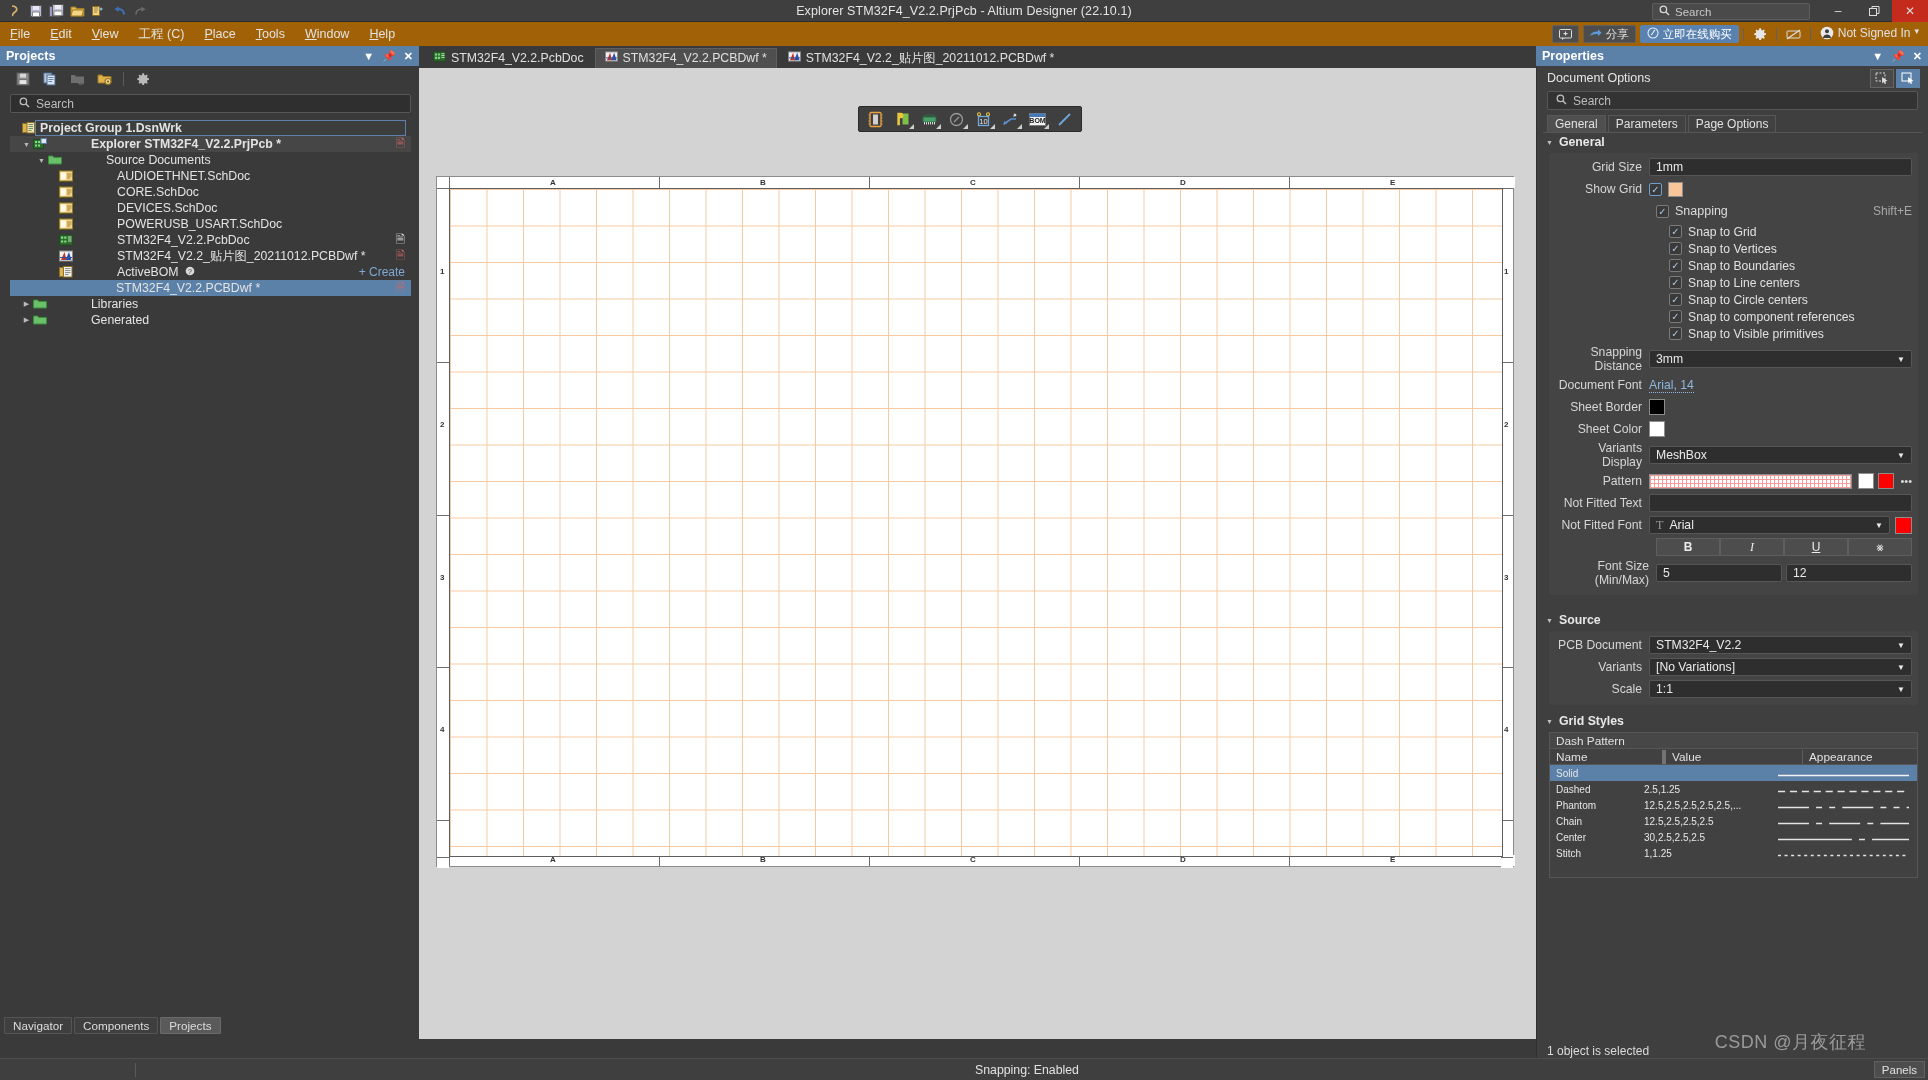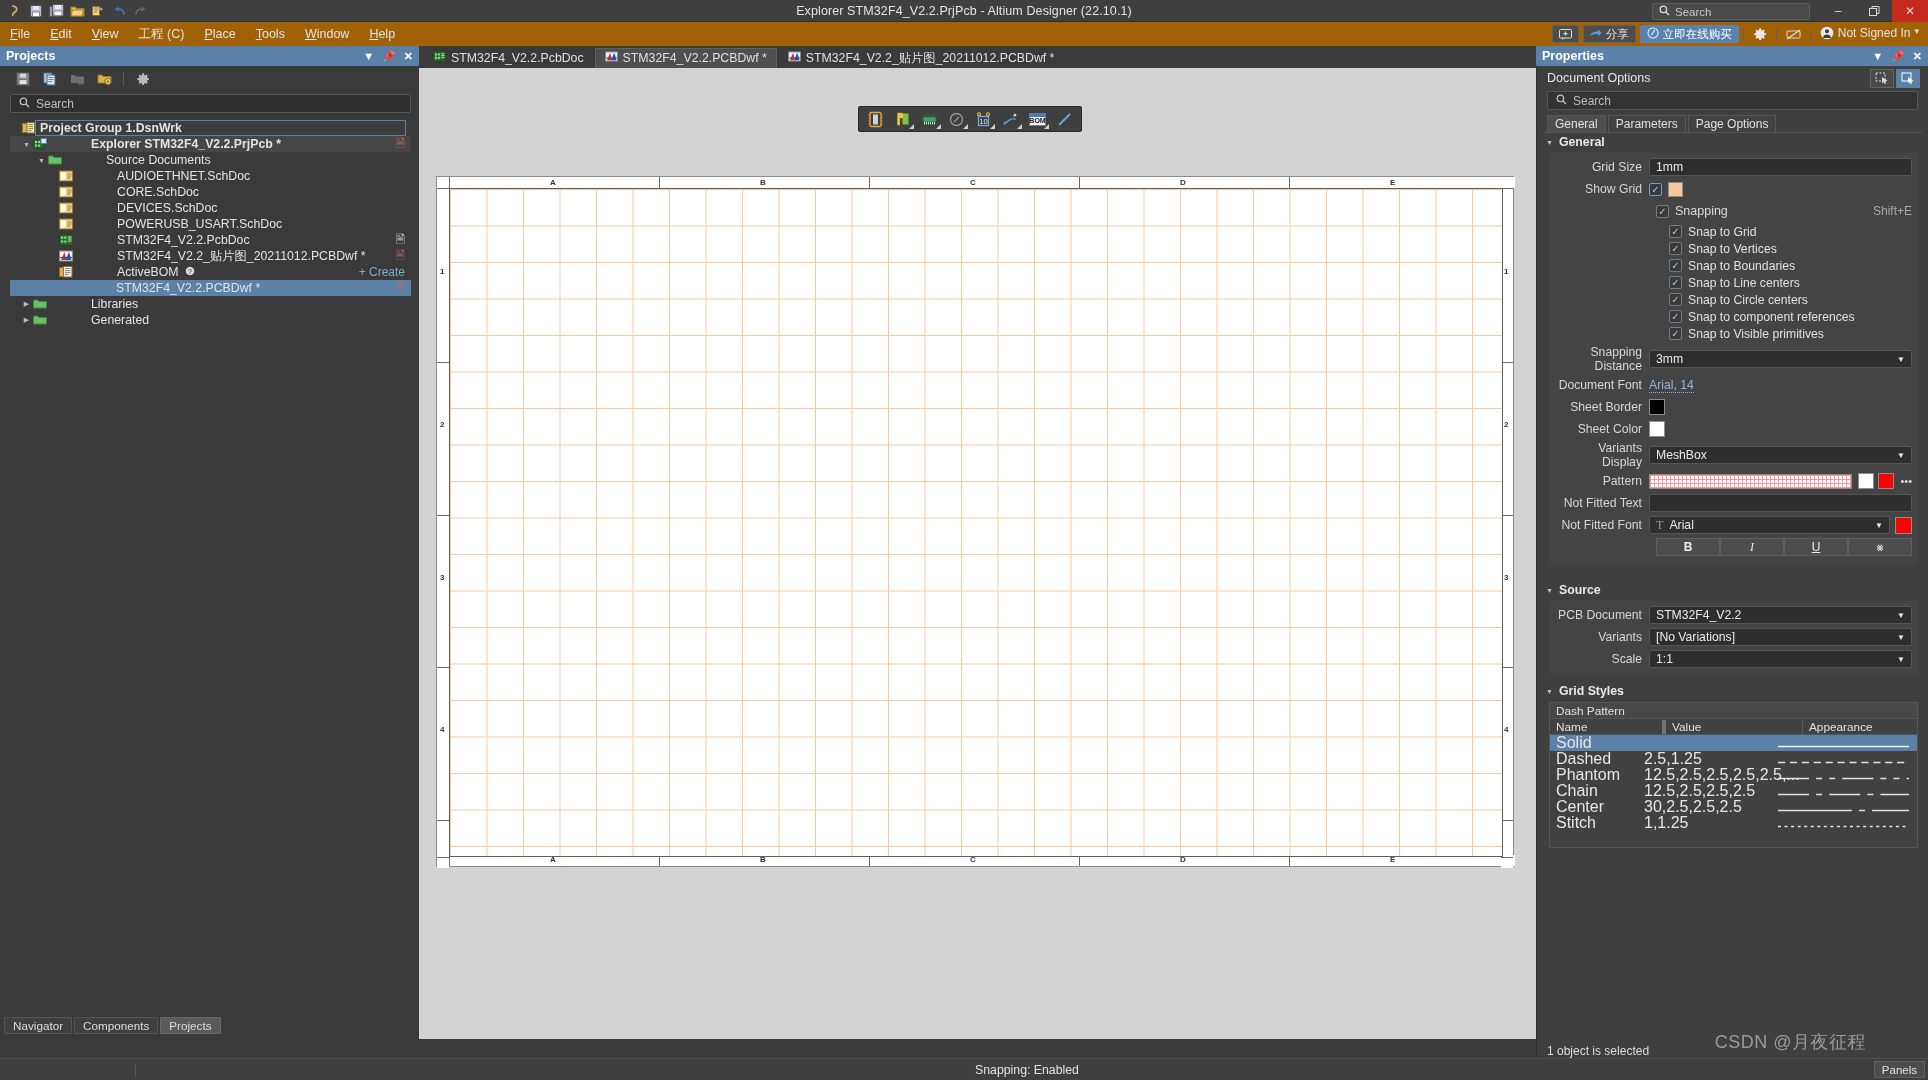--- a/index.html
+++ b/index.html
@@ -189,21 +189,21 @@
   .btn4{
     flex:1; height:18px; background:#4d4d4d; border:1px solid #5f5f5f;
     display:flex; align-items:center; justify-content:center; font-size:12px; color:#ececec;
   }
   .tbl{ margin:2px 10px 0 12px; background:#414141; border:1px solid #565656; }
   .tbl .thdr{ height:16px; display:flex; align-items:center; font-size:11.8px; color:#e0e0e0;
      background:#474747; padding-left:6px; border-bottom:1px solid #565656;}
   .tbl .cols{ height:16px; display:flex; align-items:center; font-size:11.8px; color:#e0e0e0;
      border-bottom:1px solid #565656; }
   .tbl .cols div{ padding-left:6px; }
-  .trw{ height:16px; display:flex; align-items:center; font-size:16px; color:#e6e6e6; }
+  .trw{ height:16px; display:flex; align-items:center; font-size:10px; color:#e6e6e6; }
   .trw.sel{ background:#5b81a8; }
   .c1{ width:88px; } .c2{ width:140px; } .c3{ flex:1; }
   #props-status{
     position:absolute; left:0; bottom:0; width:392px; height:20px;
     display:flex; align-items:center; padding-left:10px; font-size:12px; color:#dcdcdc;
     background:#3f3f3f;
   }
   
   #statusbar{
     position:absolute; left:0; bottom:0; width:1928px; height:22px;
@@ -849,20 +849,25 @@
           <span style="font-size:8px;">▼</span>
         </div>
         <div class="swatch" style="background:#ff0000;width:17px;height:17px;margin-left:5px;"></div>
       </div>
       <div class="frow" style="padding-left:101px;">
         <div class="btn4" style="font-weight:bold;">B</div>
         <div class="btn4" style="font-style:italic;font-family:'Liberation Serif',serif;">I</div>
         <div class="btn4" style="text-decoration:underline;">U</div>
         <div class="btn4">⨳</div>
       </div>
+      <div class="frow">
+        <div class="flabel" style="width:101px;">Font Size (Min/Max)</div>
+        <div class="inp" style="flex:1;margin-right:4px;">5</div>
+        <div class="inp" style="flex:1;">12</div>
+      </div>
     </div>
 
     <div class="sechead" style="margin-top:16px;">
       <span class="tri">▼</span>
       <span>Source</span>
     </div>
     <div class="secbox">
       <div class="frow">
         <div class="flabel">PCB Document</div>
         <div class="inp fwide sel-combo">

